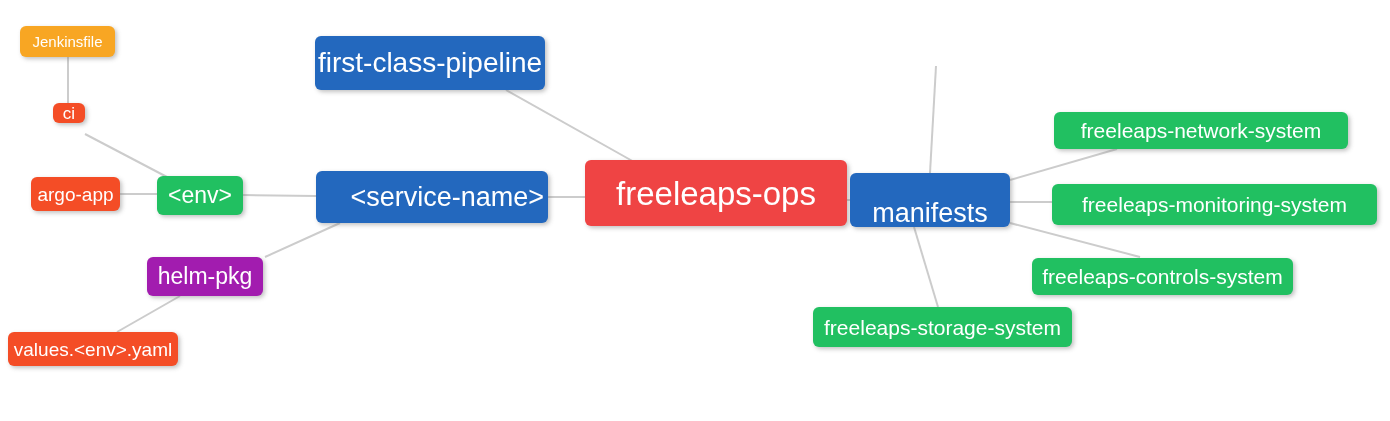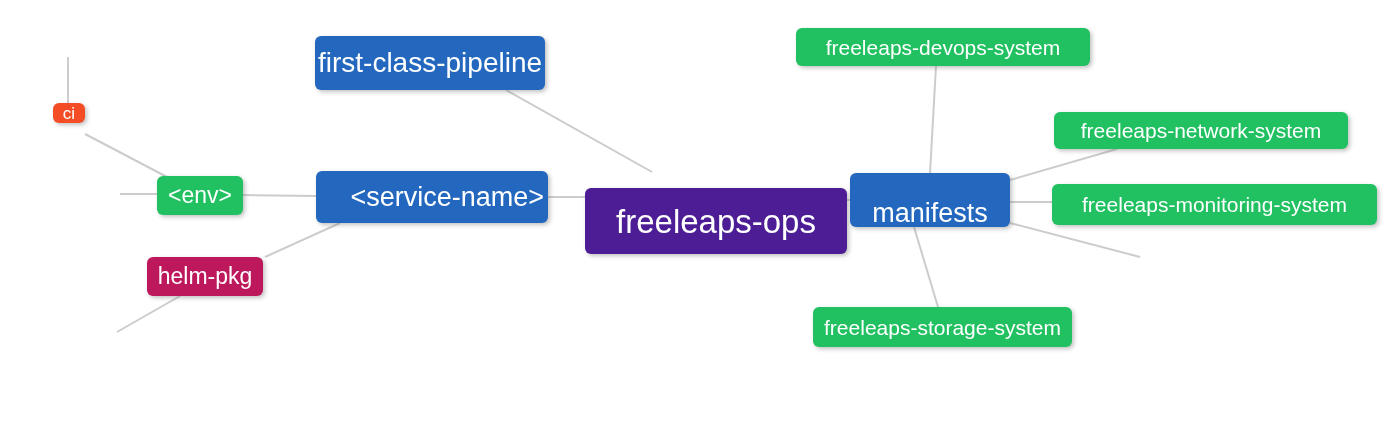--- a/index.html
+++ b/index.html
@@ -55,46 +55,55 @@
       <line x1="506" y1="90" x2="652" y2="172" stroke="#cccccc" stroke-width="2"></line>
       <line x1="548" y1="197" x2="585" y2="197" stroke="#cccccc" stroke-width="2"></line>
       <line x1="847" y1="200" x2="852" y2="200" stroke="#cccccc" stroke-width="2"></line>
       <line x1="936" y1="66" x2="930" y2="173" stroke="#cccccc" stroke-width="2"></line>
       <line x1="1010" y1="180" x2="1117" y2="149" stroke="#cccccc" stroke-width="2"></line>
       <line x1="1010" y1="202" x2="1052" y2="202" stroke="#cccccc" stroke-width="2"></line>
       <line x1="1010" y1="223" x2="1140" y2="257" stroke="#cccccc" stroke-width="2"></line>
       <line x1="914" y1="227" x2="938" y2="307" stroke="#cccccc" stroke-width="2"></line>
     </svg>
 
+<div class="mm-node" style="left: 20px; top: 26px; width: 95px; height: 31px; background: rgb(248, 166, 35); font-size: 15px;">
+      <span>Jenkinsfile</span>
+    </div>
     <div class="mm-node" style="left: 53px; top: 103px; width: 32px; height: 20px; background: rgb(244, 77, 38); font-size: 17px;">
       <span>ci</span>
+    </div>
+    <div class="mm-node" style="left: 31px; top: 177px; width: 89px; height: 34px; background: rgb(244, 77, 38); font-size: 19px;">
+      <span>argo-app</span>
     </div>
     <div class="mm-node" style="left: 157px; top: 176px; width: 86px; height: 39px; background: rgb(33, 192, 97); font-size: 23px; text-align: center;">
       <span>&lt;env&gt;</span>
     </div>
-    <div class="mm-node" style="left: 147px; top: 257px; width: 116px; height: 39px; background: #be185d; font-size: 23px;">
+    <div class="mm-node" style="left: 147px; top: 257px; width: 116px; height: 39px; background: #a21caf; font-size: 23px;">
       <span>helm-pkg</span>
+    </div>
+    <div class="mm-node" style="left: 8px; top: 332px; width: 170px; height: 34px; background: rgb(244, 77, 38); font-size: 19px;">
+      <span>values.&lt;env&gt;.yaml</span>
     </div>
     <div class="mm-node" style="left: 315px; top: 36px; width: 230px; height: 54px; background: rgb(35, 104, 190); font-size: 28px;">
       <span>first-class-pipeline</span>
     </div>
     <div class="mm-node" style="left: 316px; top: 171px; width: 232px; height: 52px; background: rgb(35, 104, 190); font-size: 27px; justify-content: flex-end;">
       <span>&lt;service-name&gt;</span>
     </div>
-    <div class="mm-node" style="left: 585px; top: 188px; width: 262px; height: 66px; background: #4c1d95; font-size: 33px;">
+    <div class="mm-node" style="left: 585px; top: 160px; width: 262px; height: 66px; background: #ef4444; font-size: 33px;">
       <span>freeleaps-ops</span>
     </div>
     <div class="mm-node" style="left: 850px; top: 173px; width: 160px; height: 54px; background: rgb(35, 104, 190); font-size: 27px; align-items: flex-end;">
       <span>manifests</span>
-    </div>
-    <div class="mm-node" style="left: 796px; top: 28px; width: 294px; height: 38px; background: rgb(33, 192, 97); font-size: 21px;">
-      <span>freeleaps-devops-system</span>
     </div>
     <div class="mm-node" style="left: 1054px; top: 112px; width: 294px; height: 37px; background: rgb(33, 192, 97); font-size: 21px;">
       <span>freeleaps-network-system</span>
     </div>
     <div class="mm-node" style="left: 1052px; top: 184px; width: 325px; height: 41px; background: rgb(33, 192, 97); font-size: 21px;">
       <span>freeleaps-monitoring-system</span>
     </div>
+    <div class="mm-node" style="left: 1032px; top: 258px; width: 261px; height: 37px; background: rgb(33, 192, 97); font-size: 21px;">
+      <span>freeleaps-controls-system</span>
+    </div>
     <div class="mm-node" style="left: 813px; top: 307px; width: 259px; height: 40px; background: rgb(33, 192, 97); font-size: 21px; text-align: right;">
       <span>freeleaps-storage-system</span>
     </div>
   </div>
 
 </body></html>

